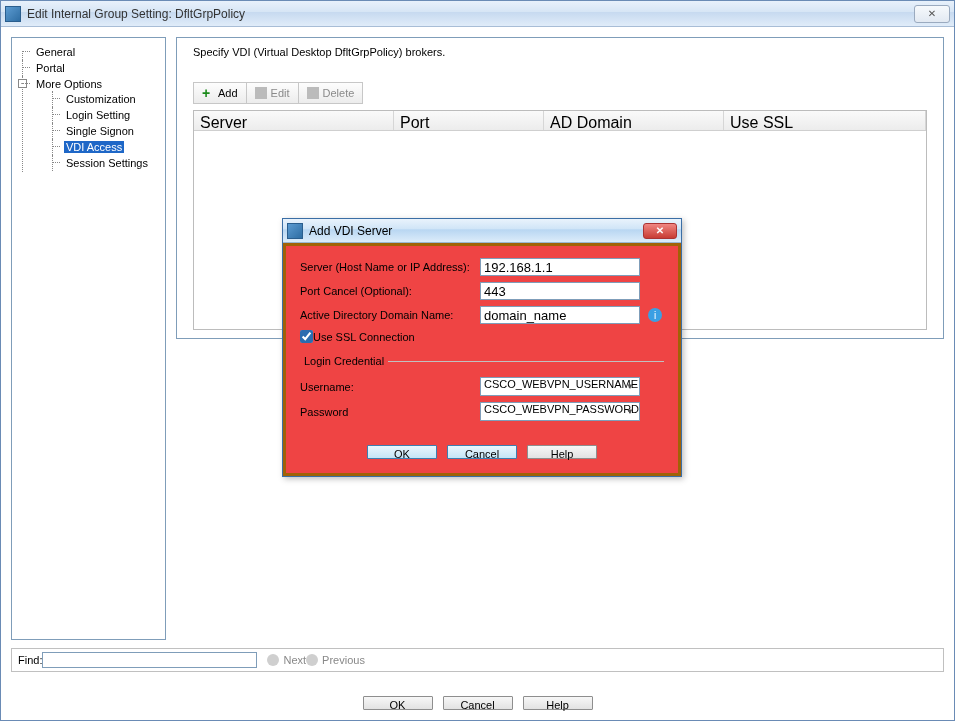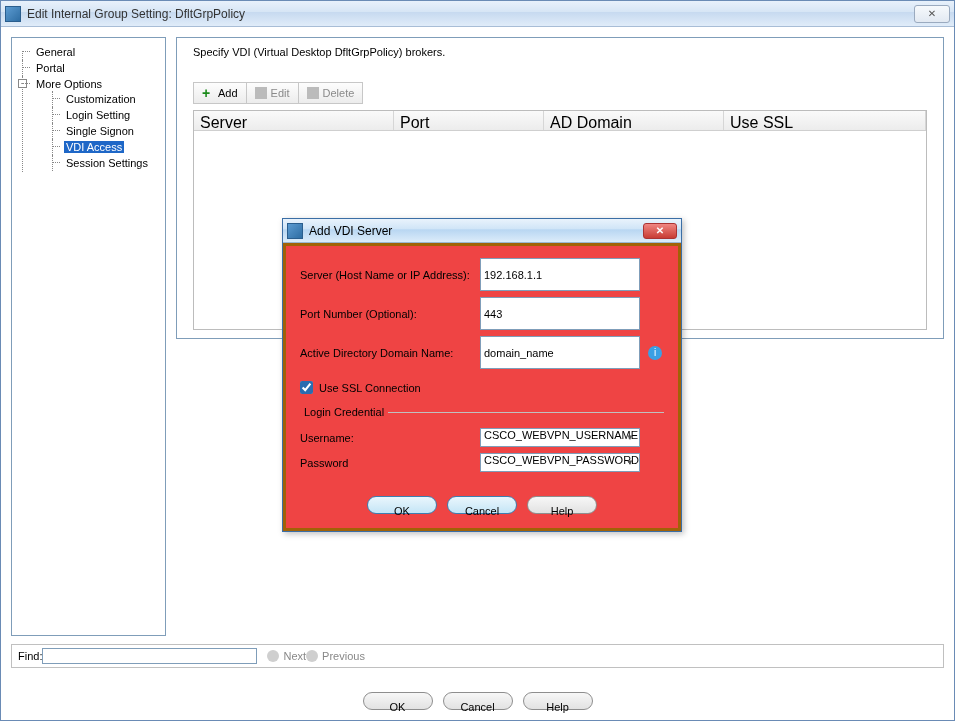--- a/index.html
+++ b/index.html
@@ -162,24 +162,24 @@
 .circ { width:12px;height:12px;border-radius:50%;background:#cfcfcf;display:inline-block; }
 
 .bottom-buttons {
   display:flex; justify-content:center; gap:10px;
   padding: 8px 0 10px 0;
 }
 .btn {
   min-width: 70px;
   height: 14px;
   border:1px solid #8e8e8e;
-  border-radius:10px;
+  border-radius:1px;
   background: linear-gradient(#f7f7f7,#e2e2e2);
   font-size:11px;
-  padding: 8px 12px;
+  padding: 2px 12px;
   cursor:pointer;
 }
 .btn-primary {
   border:1px solid #3c7fb1;
   background: linear-gradient(#eaf6fd,#c4e5f6);
   color:#000;
 }
 
 
 .modal {
@@ -214,29 +214,29 @@
 .modal-body {
   background: #ef4444;
   border:3px solid #a16207;
   padding: 12px 14px 14px 14px;
 }
 .form-row {
   display:flex; align-items:center; margin-bottom:6px;
 }
 .form-row label { width: 180px; }
 .form-row input[type=text] {
-  width: 160px; border:1px solid #7f9db9; padding:1px 3px; font-size:11px; height:33px;
+  width: 160px; border:1px solid #7f9db9; padding:1px 3px; font-size:13px; height:18px;
 }
 .info-icon {
   width:14px;height:14px;border-radius:50%;
   background:#3b9fe3;color:#fff;font-size:10px;
   display:inline-flex;align-items:center;justify-content:center;
   margin-left:8px;
 }
-.chk-row { display:flex;align-items:center;gap:6px;margin:12px 0 12px 0; }
+.chk-row { display:flex;align-items:center;margin:6px 0 12px 0; }
 .chk-row input { accent-color:#2b6cb0; }
 fieldset.login {
   border:none;border-top:1px solid #c0c0c0;
   padding:10px 0 0 0; margin-bottom:12px;
 }
 fieldset.login legend { font-size:11px; padding:0 4px; }
 .combo {
   width:160px; height:19px;
   border:1px solid #7f9db9;
   background:#fff;
@@ -355,21 +355,21 @@
       <span>✕</span>
     </span>
   </div>
   <div class="modal-body">
 
     <div class="form-row">
       <label>Server (Host Name or IP Address):</label>
       <input type="text" value="192.168.1.1" style="">
     </div>
     <div class="form-row">
-      <label>Port Number (Optional):</label>
+      <label>Port Cancel (Optional):</label>
       <input type="text" value="443" style="">
     </div>
     <div class="form-row">
       <label>Active Directory Domain Name:</label>
       <input type="text" value="domain_name" style="">
       <span class="info-icon">i</span>
     </div>
 
     <div class="chk-row">
       <input type="checkbox" checked="" style="">

